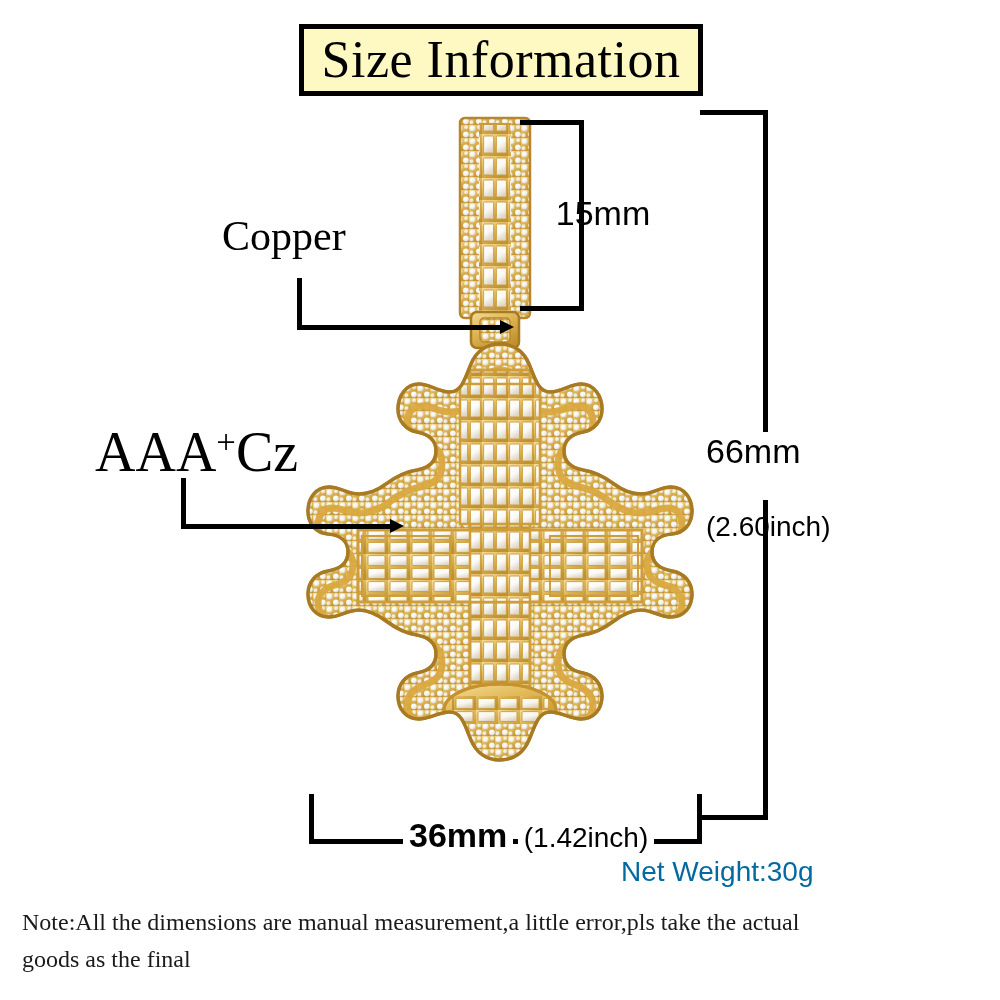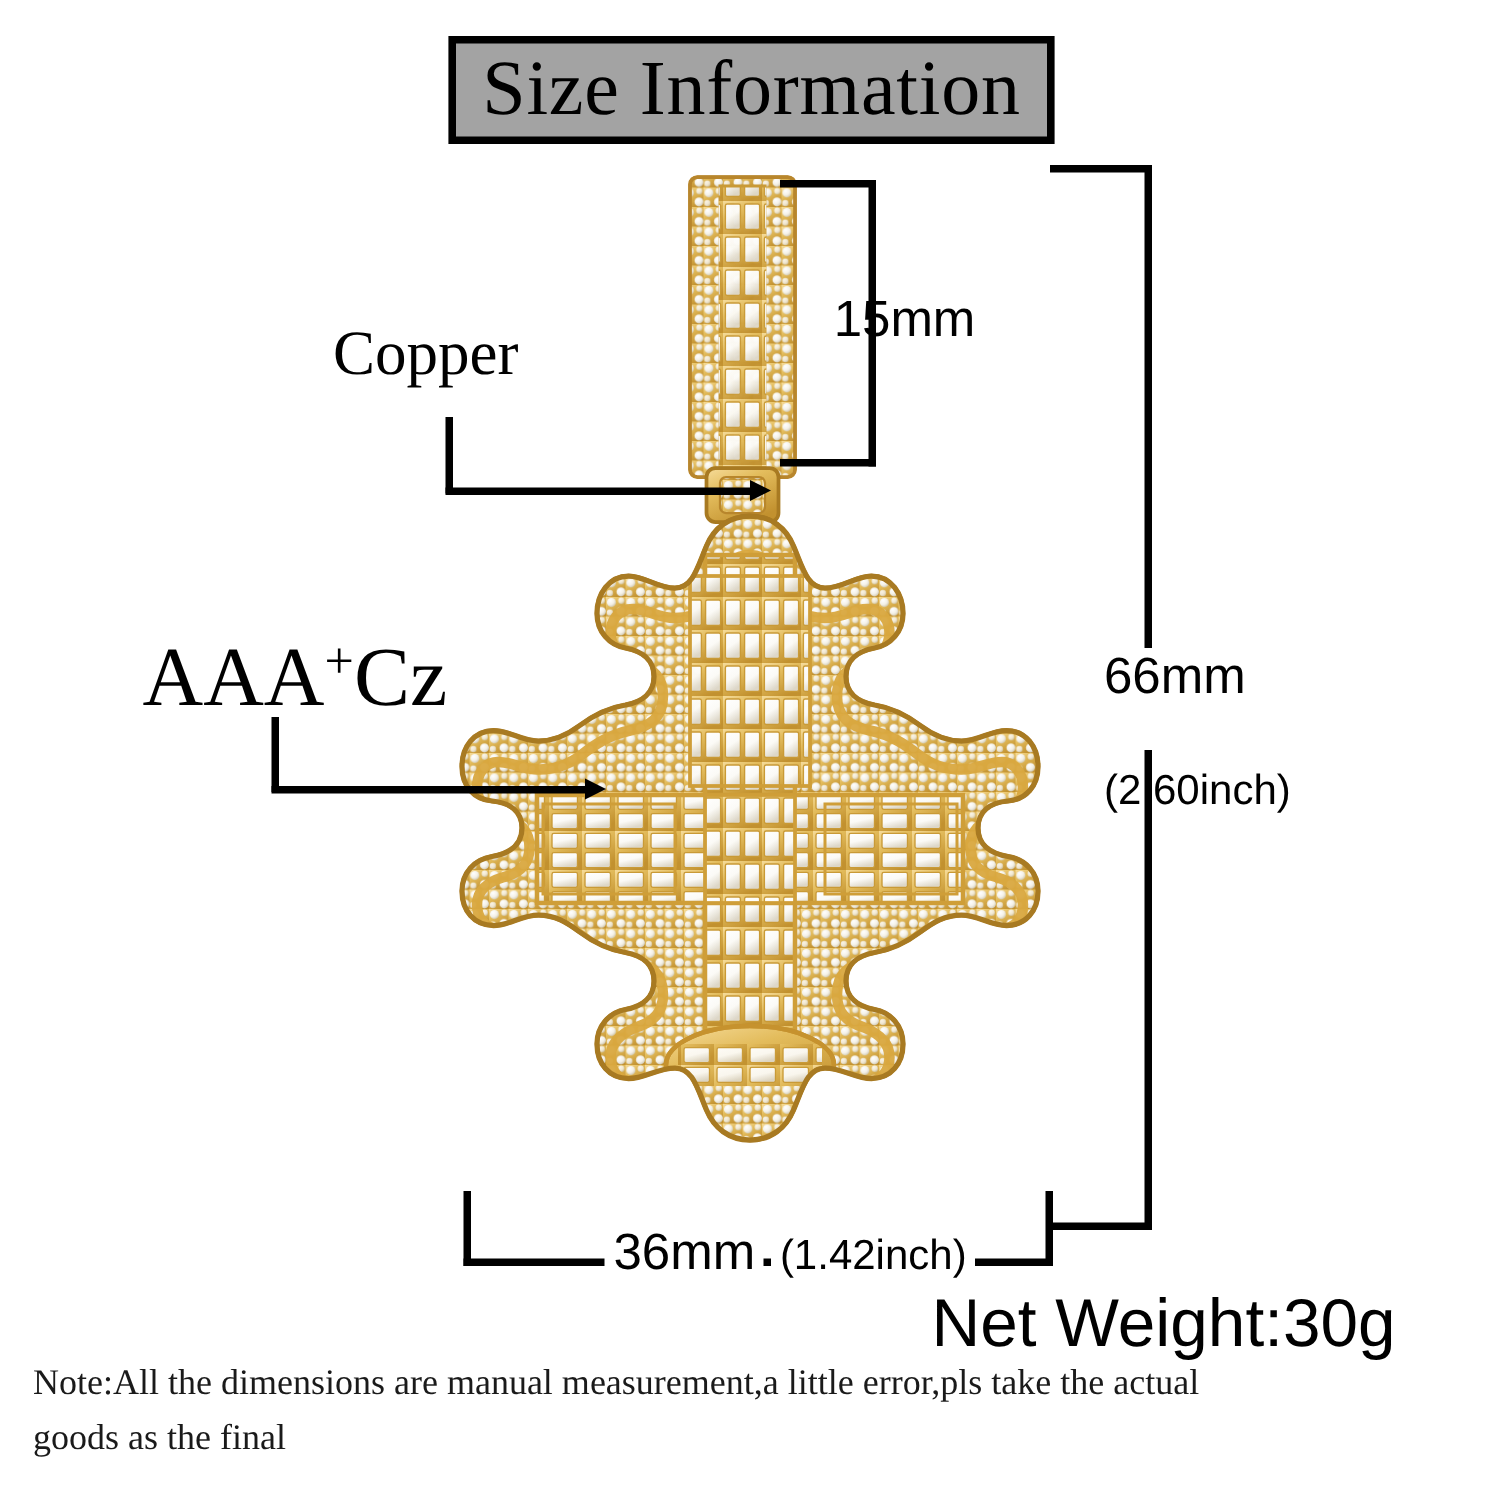--- a/index.html
+++ b/index.html
@@ -21,21 +21,21 @@
     position: absolute;
     left: 299px;
     top: 24px;
     width: 404px;
     height: 72px;
     border: 5px solid #000000;
     box-sizing: border-box;
     display: flex;
     align-items: center;
     justify-content: center;
-    background: #a3a3a3;
+    background: #fef9c3;
   }
   #title-text {
     font-family: "Liberation Serif", serif;
     font-size: 52px;
     line-height: 1;
     color: #000000;
     letter-spacing: 0.5px;
     white-space: nowrap;
   }
 
@@ -86,22 +86,22 @@
     font-size: 24px;
     line-height: 1.55;
     color: #1a1a1a;
   }
 
   
   #net-weight {
     position: absolute;
     left: 621px;
     top: 856px;
-    font-size: 45px;
-    color: #000000;
+    font-size: 28px;
+    color: #0369a1;
     white-space: nowrap;
   }
 
   
   #copper-label { left: 222px; top: 212px; font-size: 42px; }
   #cz-label     { left: 95px;  top: 420px; font-size: 56px; }
   #cz-label sup { font-size: 0.62em; vertical-align: 0.52em; }
 
   
   #pendant {
@@ -347,30 +347,30 @@
   <div class="hline" style="left:520px; top:306px; width:64px;"></div>
   <div class="vline" style="left:579px; top:120px; height:191px;"></div>
   <div class="dim-label" style="left:528px; top:196px; width:150px; text-align:left;">
     <div class="dim-main" style="text-align:center;">15mm</div>
   </div>
 
   <div class="hline" style="left:700px; top:110px; width:68px;"></div>
   <div class="hline" style="left:700px; top:815px; width:68px;"></div>
   <div class="vline" style="left:763px; top:110px; height:322px;"></div>
   <div class="vline" style="left:763px; top:500px; height:320px;"></div>
-  <div class="dim-label" style="left:736px; top:434px; width:170px; text-align:left;">
+  <div class="dim-label" style="left:706px; top:434px; width:170px; text-align:left;">
     <div class="dim-main" style="text-align:left;">66mm</div>
     <div class="dim-sub" style="text-align:left;margin-top:44px;">(2.60inch)</div>
   </div>
 
   <div class="vline" style="left:309px; top:794px; height:50px;"></div>
   <div class="vline" style="left:697px; top:794px; height:50px;"></div>
   <div class="hline" style="left:309px; top:839px; width:393px;"></div>
   <div class="dim-label" style="left:403px; top:818px; width:206px;">
-    <div class="dim-main" style="background:#ffffff; display:inline-block; padding:0 6px;">36mm</div>
+    <div class="dim-main" style="background:#ffffff; display:inline-block; padding:0 6px;font-weight:bold;">36mm</div>
     <div class="dim-sub" style="background:#ffffff; display:inline-block; padding:0 6px;">(1.42inch)</div>
   </div>
 
   <div class="label" id="copper-label">Copper</div>
   <div class="vline" style="left:297px; top:278px; height:51px;"></div>
   <div class="hline" style="left:297px; top:325px; width:209px;"></div>
   <div class="arrow-head" style="left:500px; top:320px;"></div>
 
   <div class="label" id="cz-label">
     <span>AAA</span><sup>+</sup><span>Cz</span>

